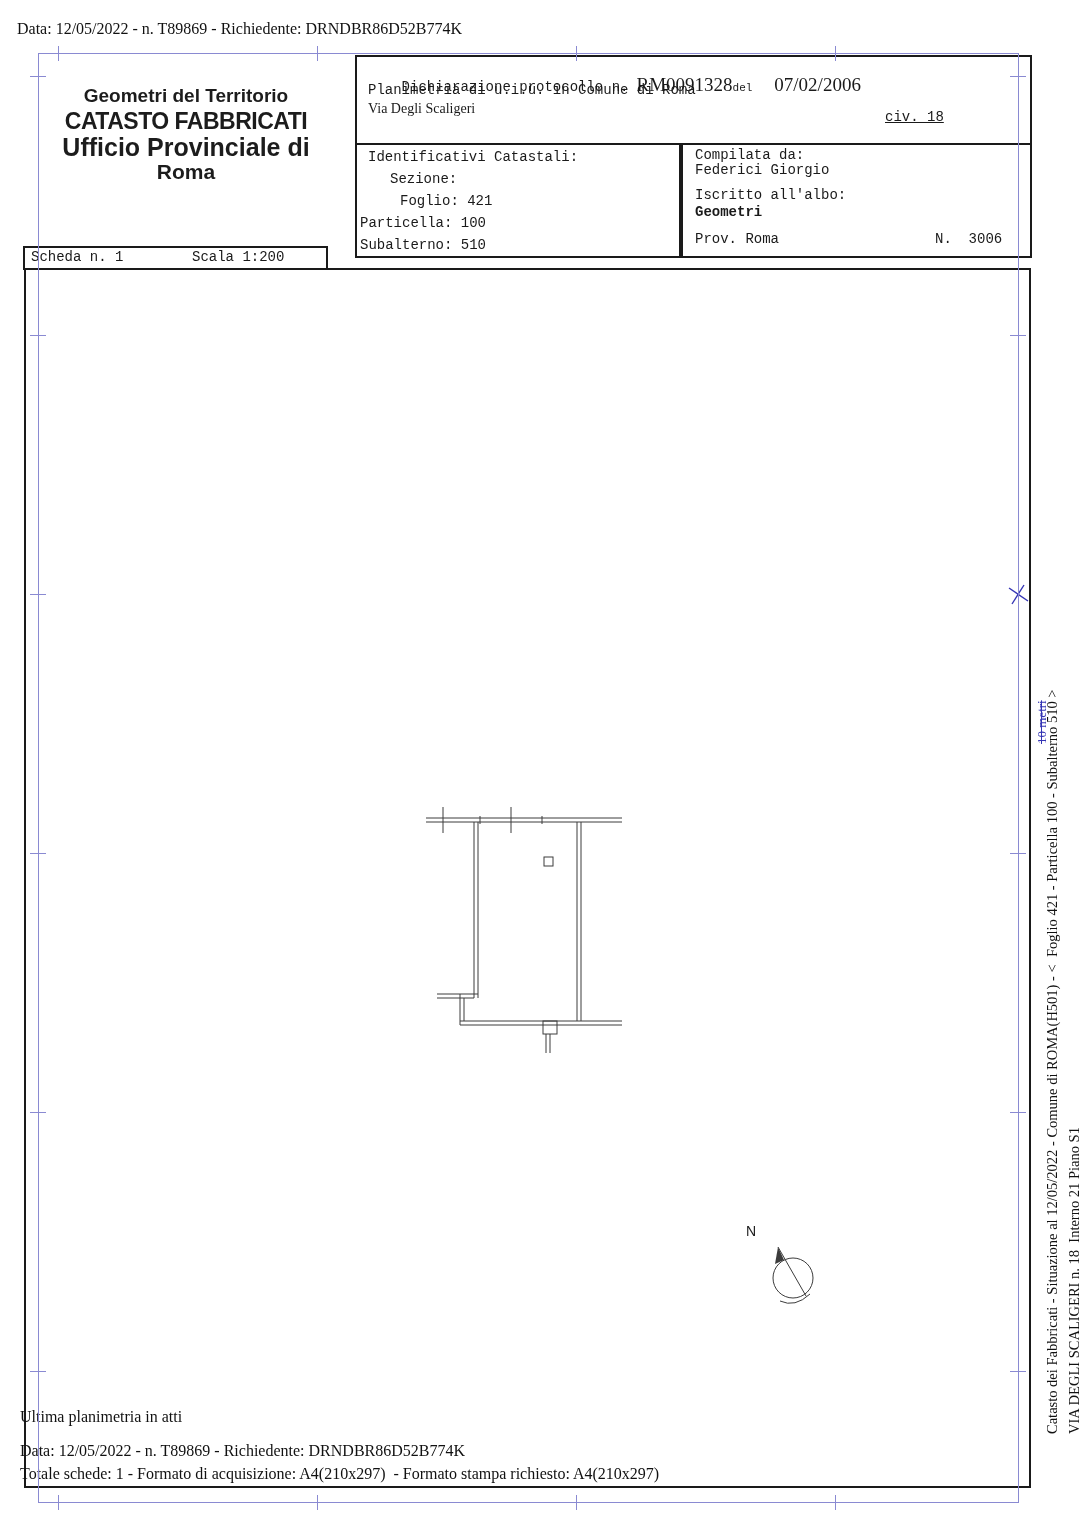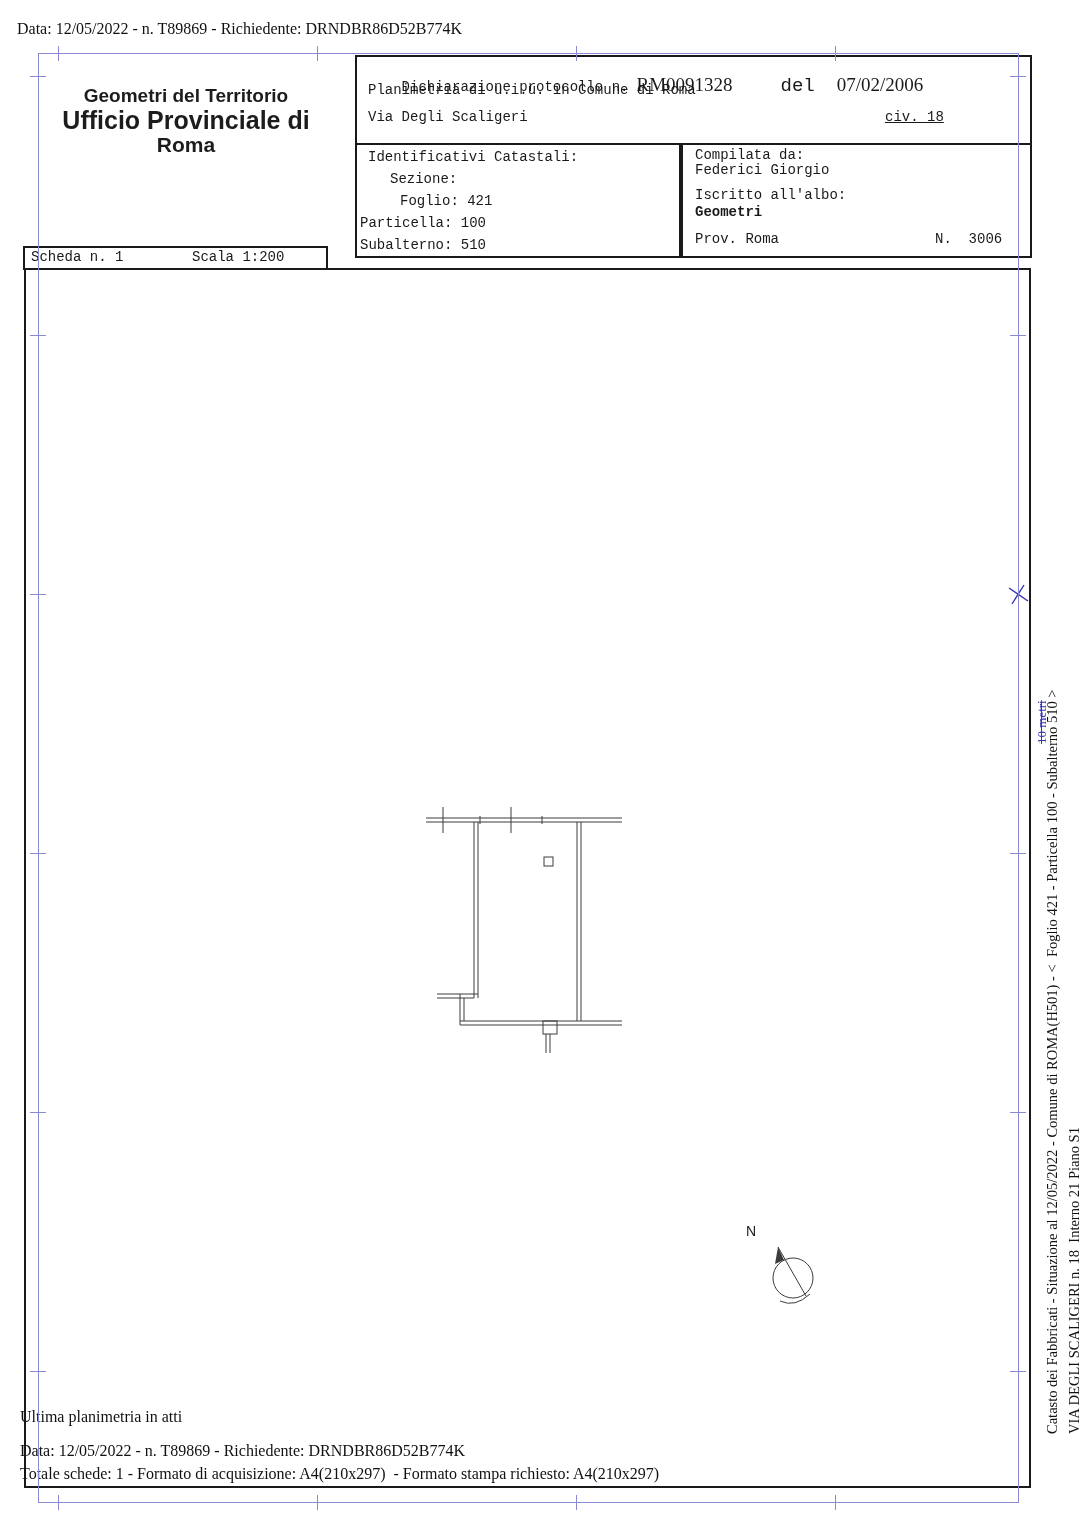--- a/index.html
+++ b/index.html
@@ -47,45 +47,46 @@
 
   <div class="abs serif" style="left:17px;top:20px;font-size:16px;z-index:3">Data: 12/05/2022 - n. T89869 - Richiedente: DRNDBR86D52B774K</div>
 
   <div id="main-frame" class="blackbox"></div>
 
   <div id="decl-box" class="blackbox"></div>
   <div class="boxline" style="left:368px;top:58px;">
     <span style="display:inline-flex;align-items:baseline;">
       <span>Dichiarazione protocollo n.</span>
       <span class="serif" style="font-size:19px;margin-left:8px;">RM0091328</span>
-      <span style="font-size:19px;padding-left:48px;">del</span>
+      <span style="font-size:11px;">del</span>
       <span class="serif" style="font-size:19px;margin-left:22px;">07/02/2006</span>
     </span>
   </div>
   <div class="boxline" style="left:368px;top:82px;">Planimetria di u.i.u. in Comune di Roma</div>
-  <div class="boxline" style="left:368px;top:109px;">Via Degli Scaligeri</div>
+  <div class="boxline" style="left:368px;top:101px;font-family:Liberation Serif, serif;">Via Degli Scaligeri</div>
   <div class="boxline" style="left:885px;top:109px;text-decoration:underline;">civ. 18</div>
 
   <div id="cad-box" class="blackbox"></div>
   <div class="boxline" style="left:368px;top:149px;">Identificativi Catastali:</div>
   <div class="boxline" style="left:390px;top:171px;">Sezione:</div>
   <div class="boxline" style="left:400px;top:193px;">Foglio: 421</div>
   <div class="boxline" style="left:360px;top:215px;">Particella: 100</div>
   <div class="boxline" style="left:360px;top:237px;">Subalterno: 510</div>
 
   <div id="comp-box" class="blackbox"></div>
   <div class="boxline" style="left:695px;top:147px;">Compilata da:</div>
   <div class="boxline" style="left:695px;top:162px;">Federici Giorgio</div>
   <div class="boxline" style="left:695px;top:187px;">Iscritto all'albo:</div>
   <div class="boxline" style="left:695px;top:204px;font-weight:bold;">Geometri</div>
   <div class="boxline" style="left:695px;top:231px;">Prov. Roma</div>
   <div class="boxline" style="left:935px;top:231px;">N.  3006</div>
 
   <div id="logo">
     <div class="l1">Geometri del Territorio</div>
+    <div class="l2">CATASTO FABBRICATI</div>
     <div class="l3">Ufficio Provinciale di</div>
     <div class="l4">Roma</div>
   </div>
 
   <div id="scheda-box" class="blackbox"></div>
   <div class="boxline" style="left:31px;top:249px;">Scheda n. 1</div>
   <div class="boxline" style="left:192px;top:249px;">Scala 1:200</div>
 
   <div class="blue-line" style="left:38px;top:53px;width:980px;height:1px;"></div>
   <div class="blue-line" style="left:38px;top:1502px;width:980px;height:1px;"></div>

